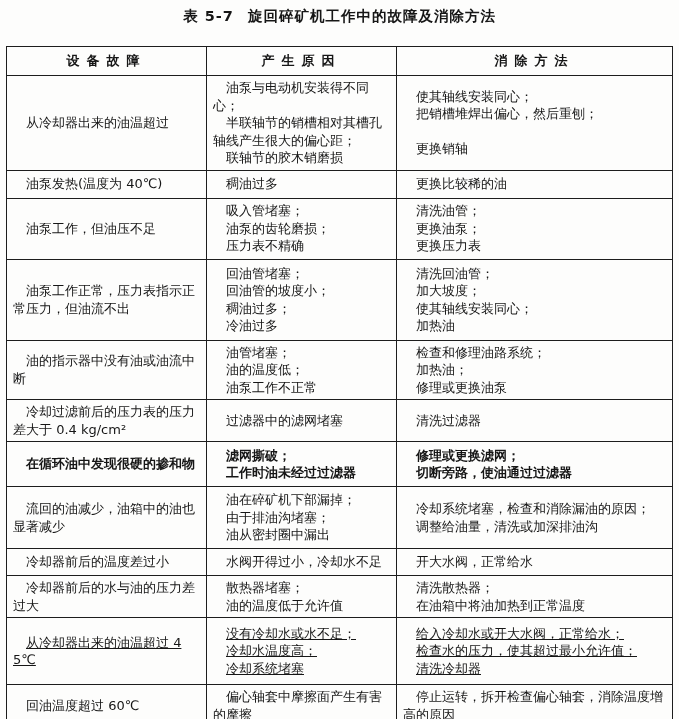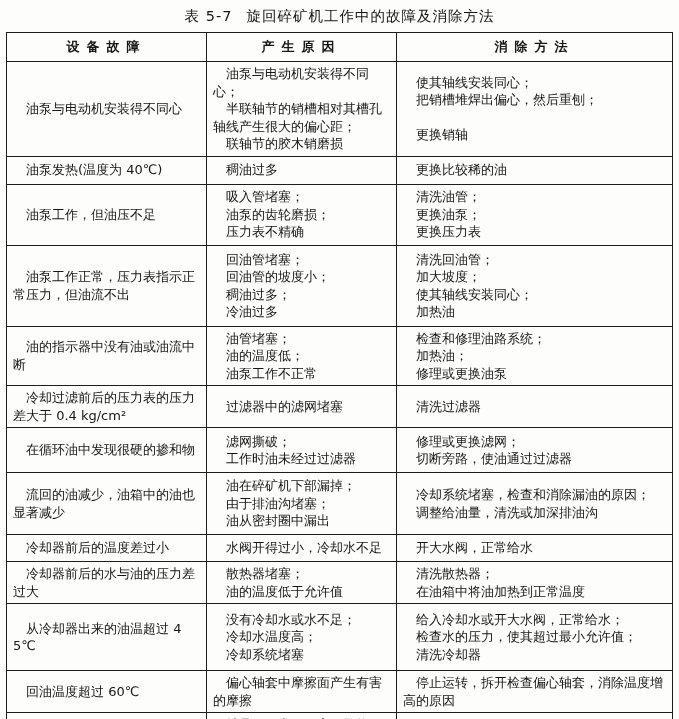--- a/index.html
+++ b/index.html
@@ -11,23 +11,23 @@
   .page {
     width: 679px;
     height: 719px;
     box-sizing: border-box;
     padding-top: 7px;
     background: #fdfdfc;
     overflow: hidden;
   }
   .title {
     text-align: center;
-    font-weight: normal;
+    font-weight: bold;
     font-size: 14.5px;
-    margin-bottom: 6px;
+    margin-bottom: 20px;
     letter-spacing: 1px;
   }
   .title .title-number { margin-right: 14px; }
   table.fault-table {
     width: 666px;
     margin: 0 auto;
     border-collapse: collapse;
     table-layout: fixed;
   }
   .fault-table col.c1 { width: 200px; }
@@ -54,25 +54,25 @@
     text-indent: 1em;
     word-break: break-all;
   }
   
   tbody tr:nth-child(1)  { height: 71px; }
   tbody tr:nth-child(2)  { height: 28px; }
   tbody tr:nth-child(3)  { height: 61px; }
   tbody tr:nth-child(4)  { height: 81px; }
   tbody tr:nth-child(5)  { height: 58px; }
   tbody tr:nth-child(6)  { height: 39px; }
-  tbody tr:nth-child(7)  { height: 45px; }
+  tbody tr:nth-child(7)  { height: 45px; font-weight: bold; }
   tbody tr:nth-child(8)  { height: 62px; margin-top: 36px; }
   tbody tr:nth-child(9)  { height: 27px; margin-top: 44px; }
   tbody tr:nth-child(10) { height: 37px; }
-  tbody tr:nth-child(11) { height: 67px; }
+  tbody tr:nth-child(11) { height: 67px; text-decoration: underline; }
   tbody tr:nth-child(12) { height: 39px; }
   tbody tr:nth-child(13) { height: 41px; }
 </style>
 </head>
 <body>
 
 <div class="page">
   <div class="title">
     <span class="title-number">表 5-7</span><span>旋回碎矿机工作中的故障及消除方法</span>
   </div>
@@ -85,21 +85,21 @@
     <thead>
       <tr>
         <th>设备故障</th>
         <th>产生原因</th>
         <th>消除方法</th>
       </tr>
     </thead>
     <tbody>
         <tr>
           <td>
-            <p class="line">油泵与电动机安装得不同心</p>
+            <p class="line">从冷却器出来的油温超过</p>
           </td>
           <td>
             <p class="line">油泵与电动机安装得不同心；</p>
             <p class="line">半联轴节的销槽相对其槽孔轴线产生很大的偏心距；</p>
             <p class="line">联轴节的胶木销磨损</p>
           </td>
           <td>
             <p class="line">使其轴线安装同心；</p>
             <p class="line">把销槽堆焊出偏心，然后重刨；</p>
             <p class="line">&nbsp;</p>

